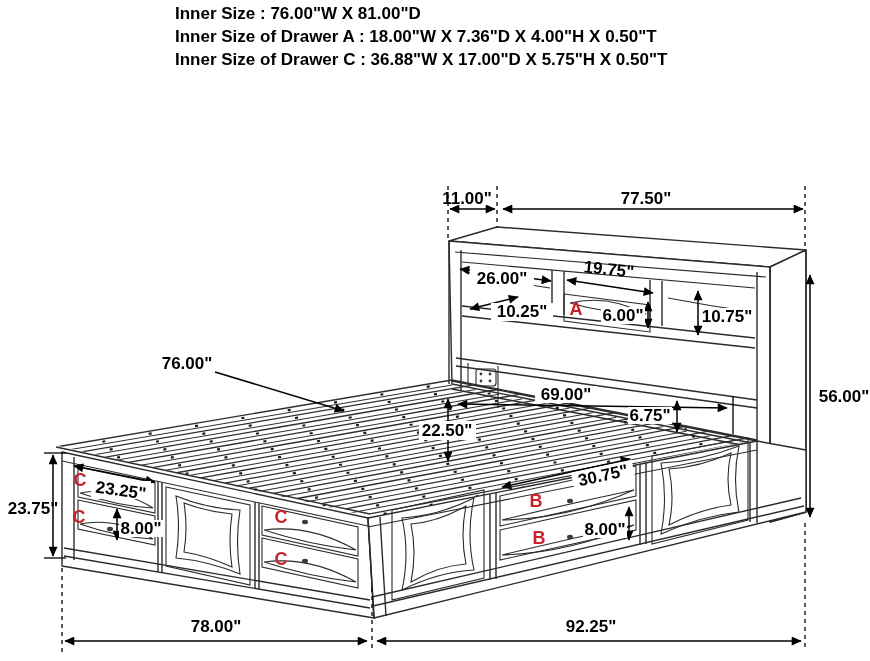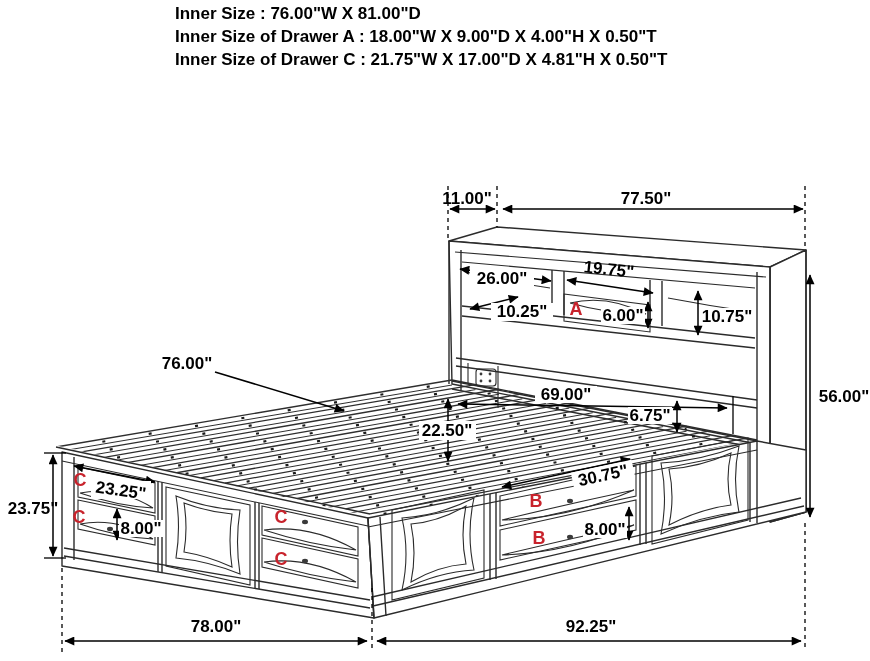--- a/index.html
+++ b/index.html
@@ -242,16 +242,16 @@
       <text class="red" x="539" y="544" text-anchor="middle">B</text>
       <text class="red" x="80" y="486" text-anchor="middle">C</text>
       <text class="red" x="79" y="523" text-anchor="middle">C</text>
       <text class="red" x="281" y="523" text-anchor="middle">C</text>
       <text class="red" x="281" y="565" text-anchor="middle">C</text>
     </g>
   </svg>
 
   <div class="titleblock">
     <div>Inner Size : 76.00"W X 81.00"D</div>
-    <div>Inner Size of Drawer A : 18.00"W X 9.00"D X 4.00"H X 0.50"T</div>
-    <div>Inner Size of Drawer C : 21.75"W X 17.00"D X 4.81"H X 0.50"T</div>
+    <div>Inner Size of Drawer A : 18.00"W X 7.36"D X 4.00"H X 0.50"T</div>
+    <div>Inner Size of Drawer C : 36.88"W X 17.00"D X 5.75"H X 0.50"T</div>
   </div>
 </div>
 
 </body></html>

